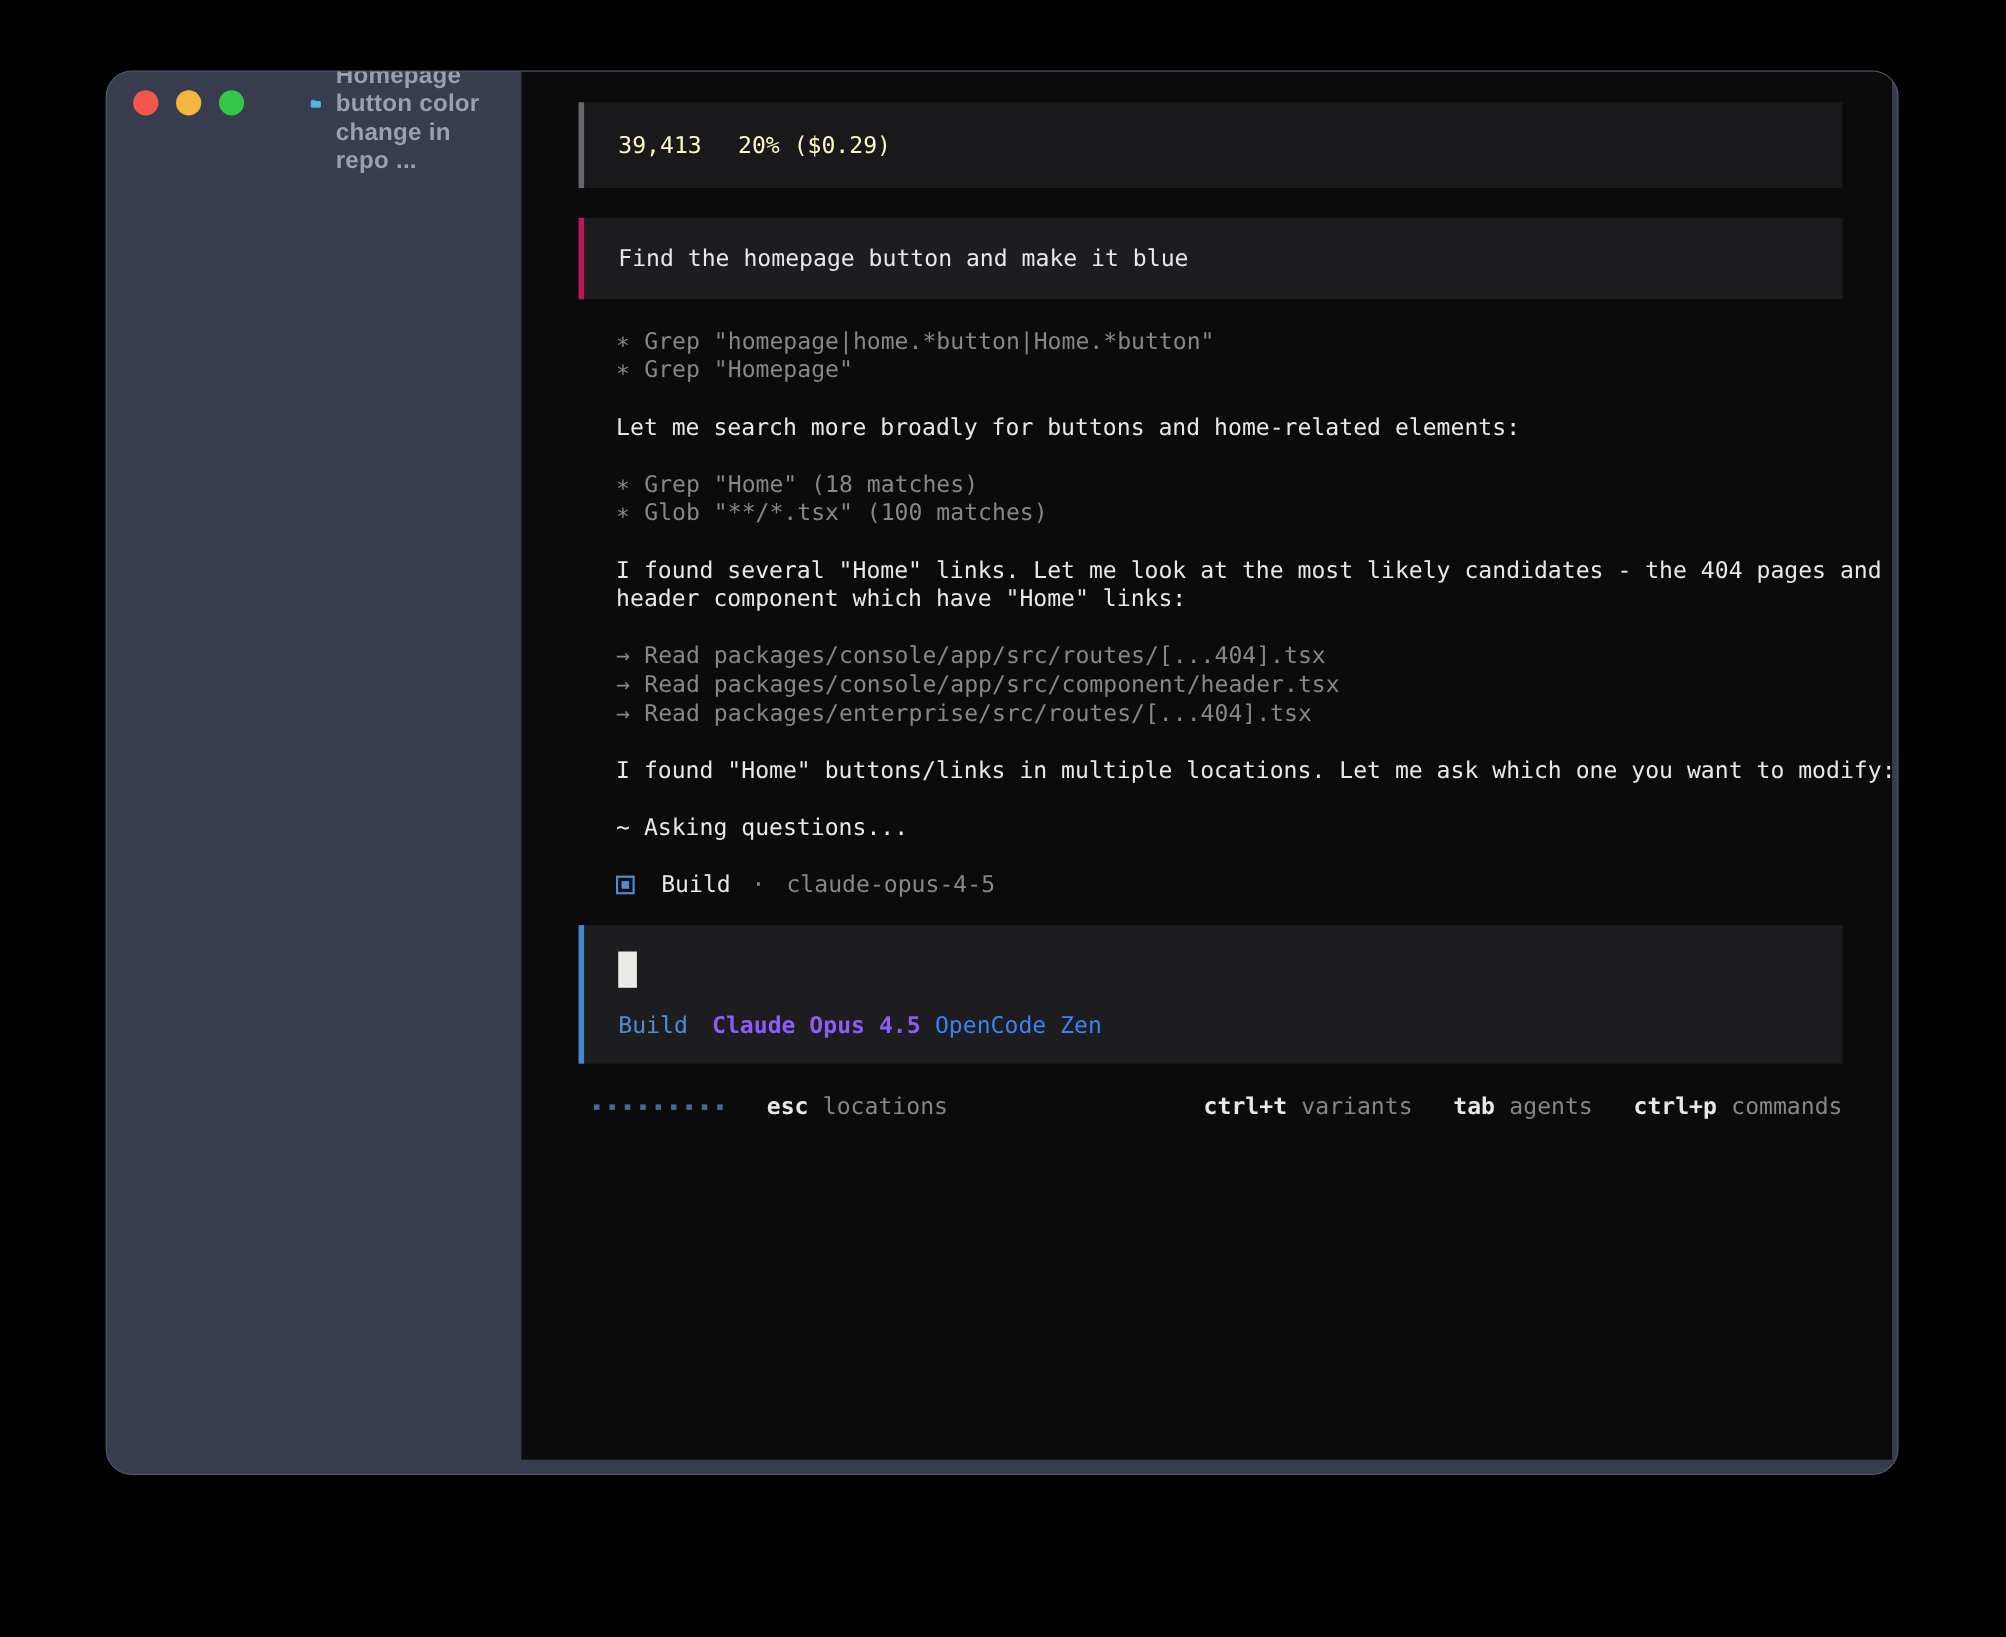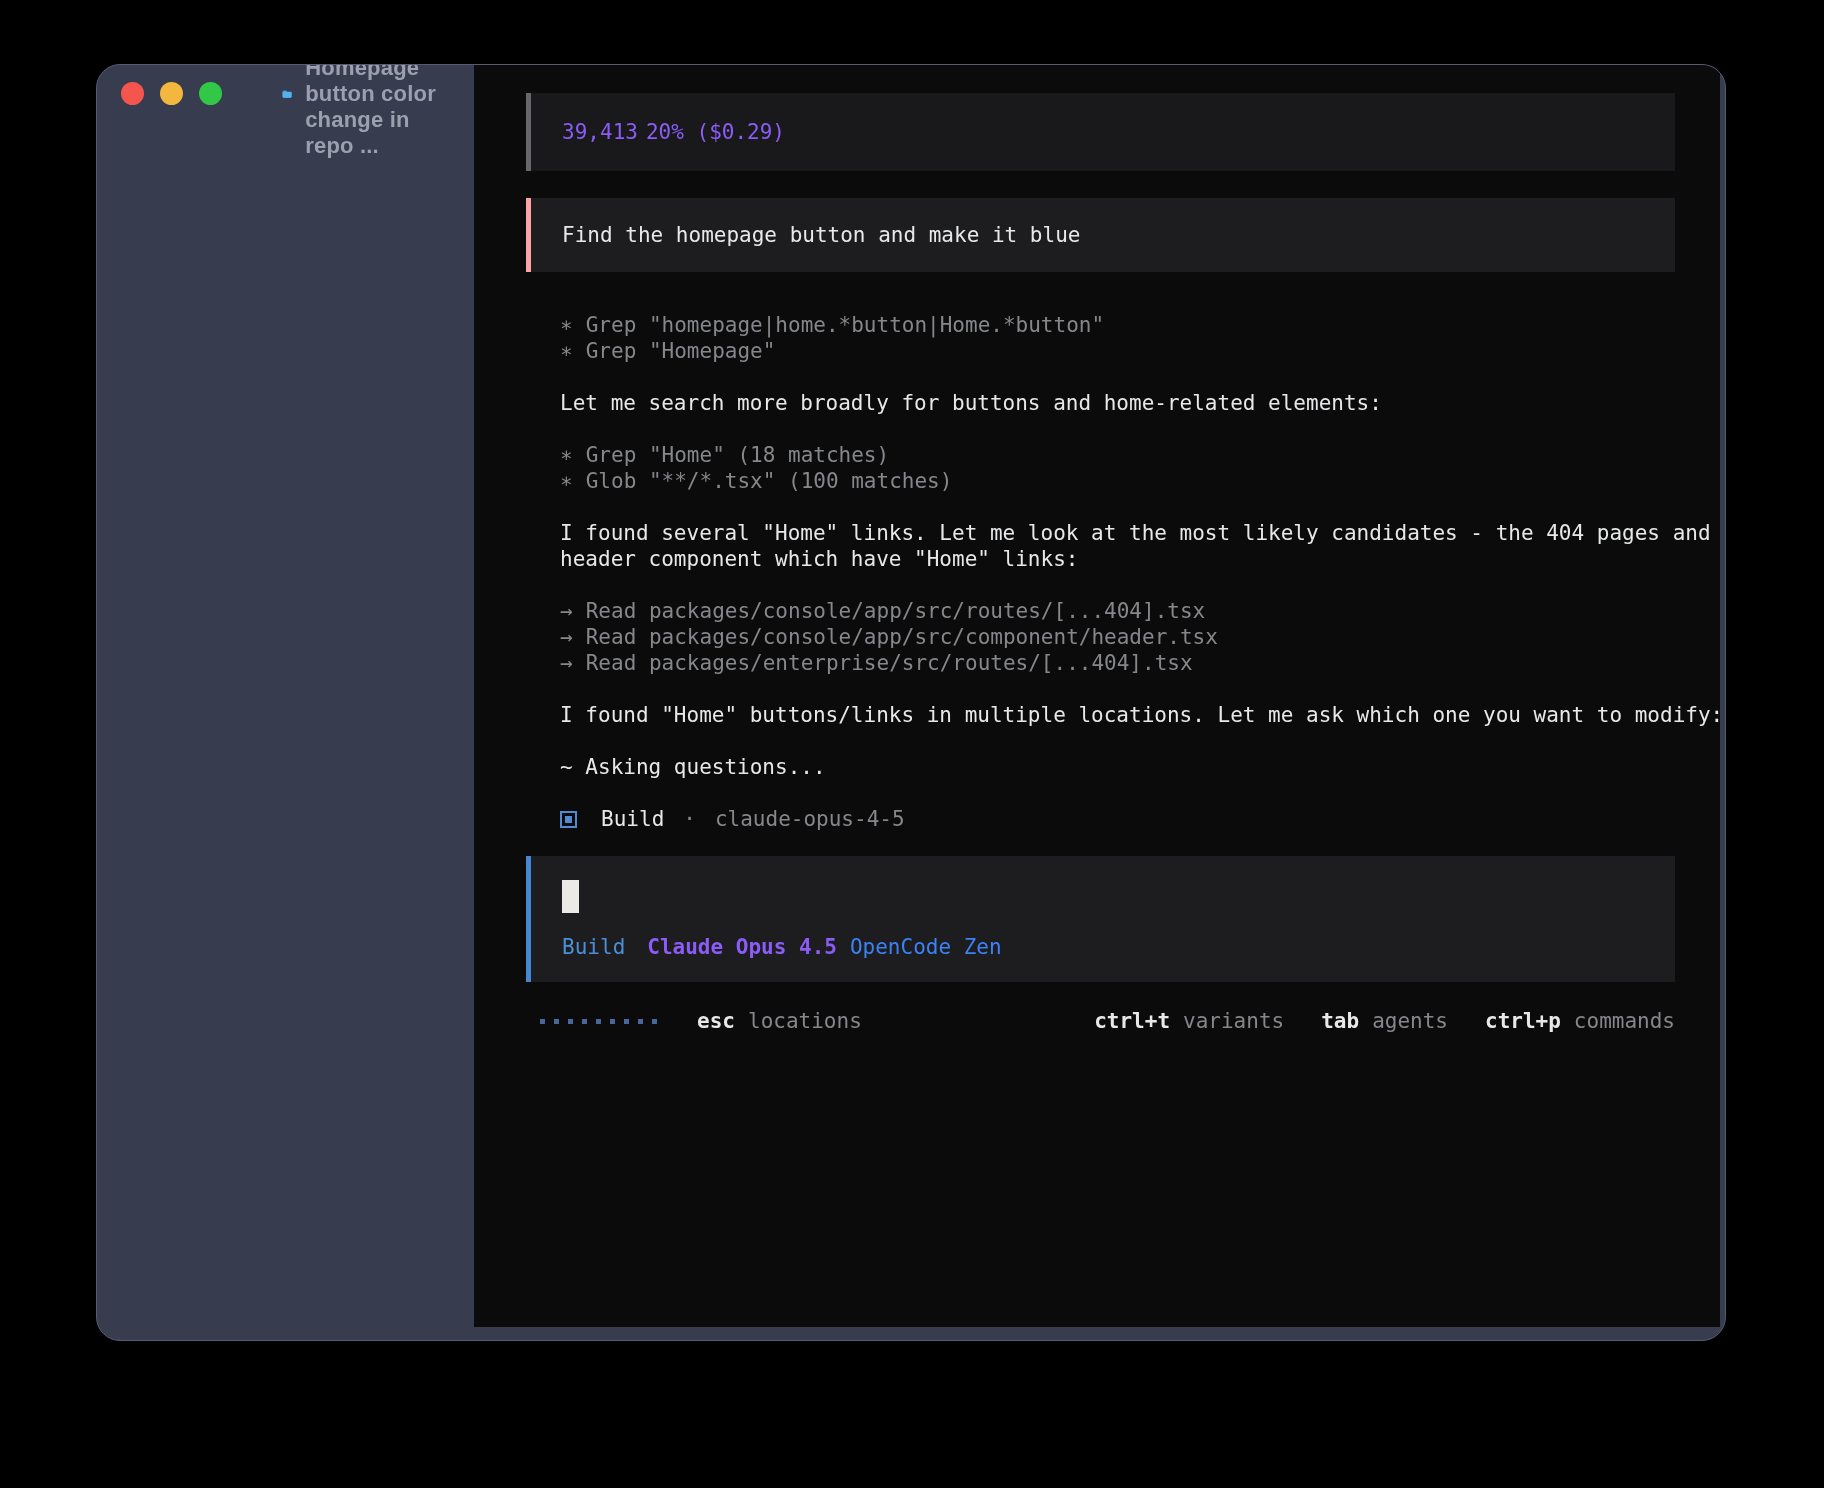--- a/index.html
+++ b/index.html
@@ -28,23 +28,23 @@
     flex:1 1 auto; margin:0 5px; background:#0b0b0c; overflow:hidden;
     padding:28px 45px 0 52px; color:#e7e8e9;
   }
   .panel { background:#1d1d20; }
   .session-header {
     background:#19191c; border-left:5px solid #65676b;
     display:flex; justify-content:space-between; align-items:center;
     padding:26px 22px 26px 31px; margin-bottom:27px;
   }
   .session-title { font-weight:bold; color:#e7e8e9; }
-  .session-stats { display:flex; gap:8px; color:#8b5cf6; }
+  .session-stats { display:flex; gap:33px; color:#fef9c3; }
   .user-panel {
-    border-left:5px solid #fca5a5; padding:24px 31px; margin-bottom:40px; color:#e7e8e9;
+    border-left:5px solid #be185d; padding:24px 31px; margin-bottom:25px; color:#e7e8e9;
   }
   .messages { margin-left:34px; width:1265px; }
   .text-block { color:#e7e8e9; margin-bottom:26px; }
   .tool-group { color:#85878b; margin-bottom:26px; }
   .tool-line { display:flex; }
   .tool-bullet { flex:0 0 auto; margin-right:13px; }
   .agent-line { display:flex; align-items:center; margin-bottom:24px; color:#e7e8e9; }
   .agent-icon {
     width:17px; height:17px; border:2px solid #5289d5;
     display:inline-flex; align-items:center; justify-content:center; margin-right:24px;

